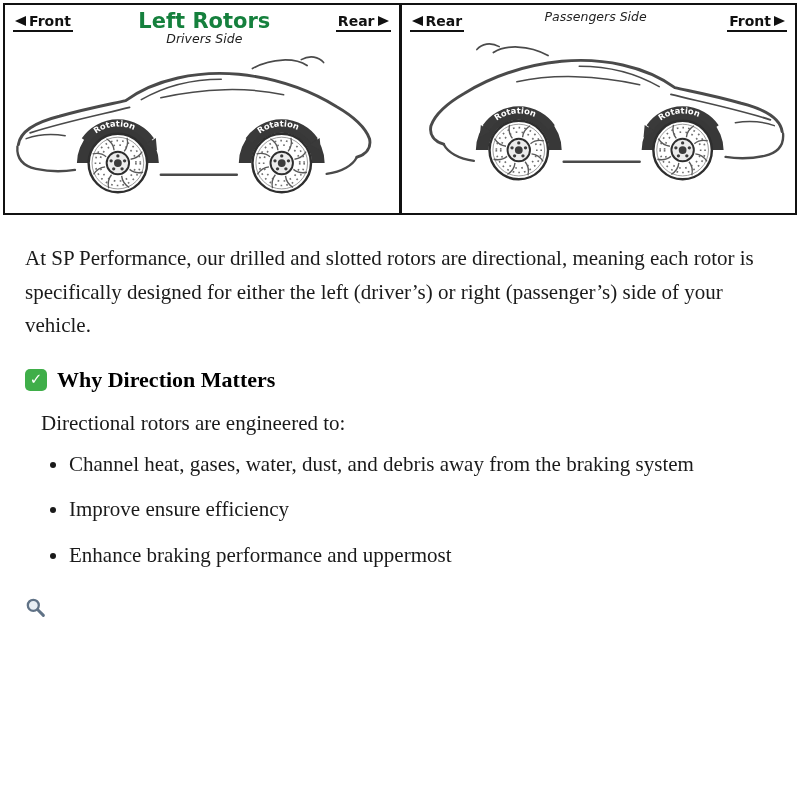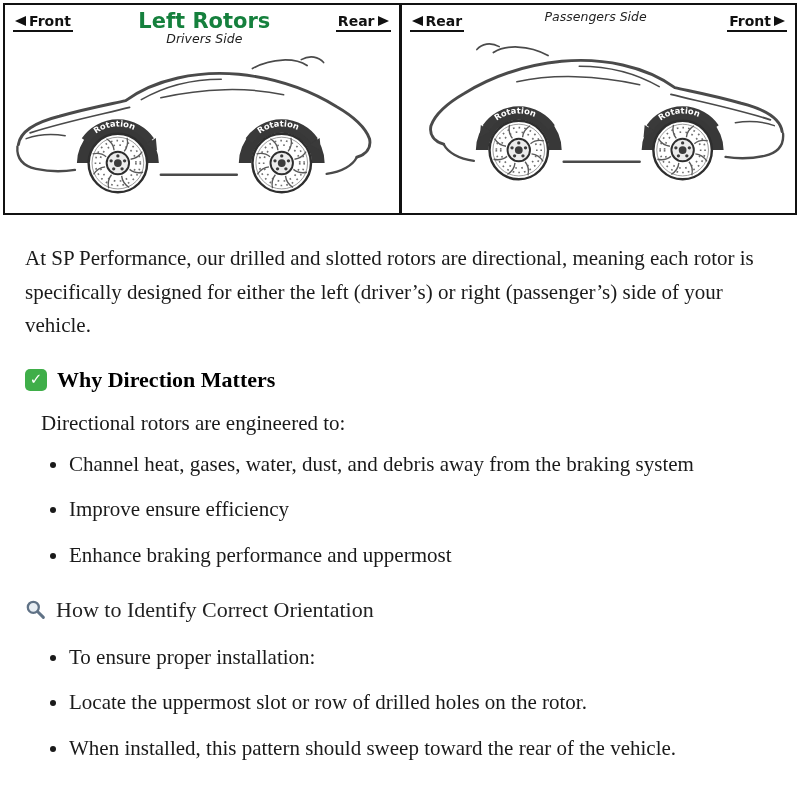--- a/index.html
+++ b/index.html
@@ -168,23 +168,17 @@
       <li>Channel heat, gases, water, dust, and debris away from the braking system</li>
       <li>Improve ensure efficiency</li>
       <li>Enhance braking performance and uppermost</li>
     </ul>
 
     <h2 class="sec sec-reg">
       <svg class="mag-icon" viewBox="0 0 24 24">
         <circle cx="9.5" cy="9.5" r="6.3" fill="#e8eef4" stroke="#607286" stroke-width="2.6"></circle>
         <line x1="14.6" y1="14.6" x2="21" y2="21" stroke="#607286" stroke-width="3.4" stroke-linecap="round"></line>
       </svg>
-      <span>How to Identify Correct Orientation</span>
     </h2>
 
-    <ul class="blist">
-      <li>To ensure proper installation:</li>
-      <li>Locate the uppermost slot or row of drilled holes on the rotor.</li>
-      <li>When installed, this pattern should sweep toward the rear of the vehicle.</li>
-    </ul>
 
   </div>
 </div>
 
 </body></html>

